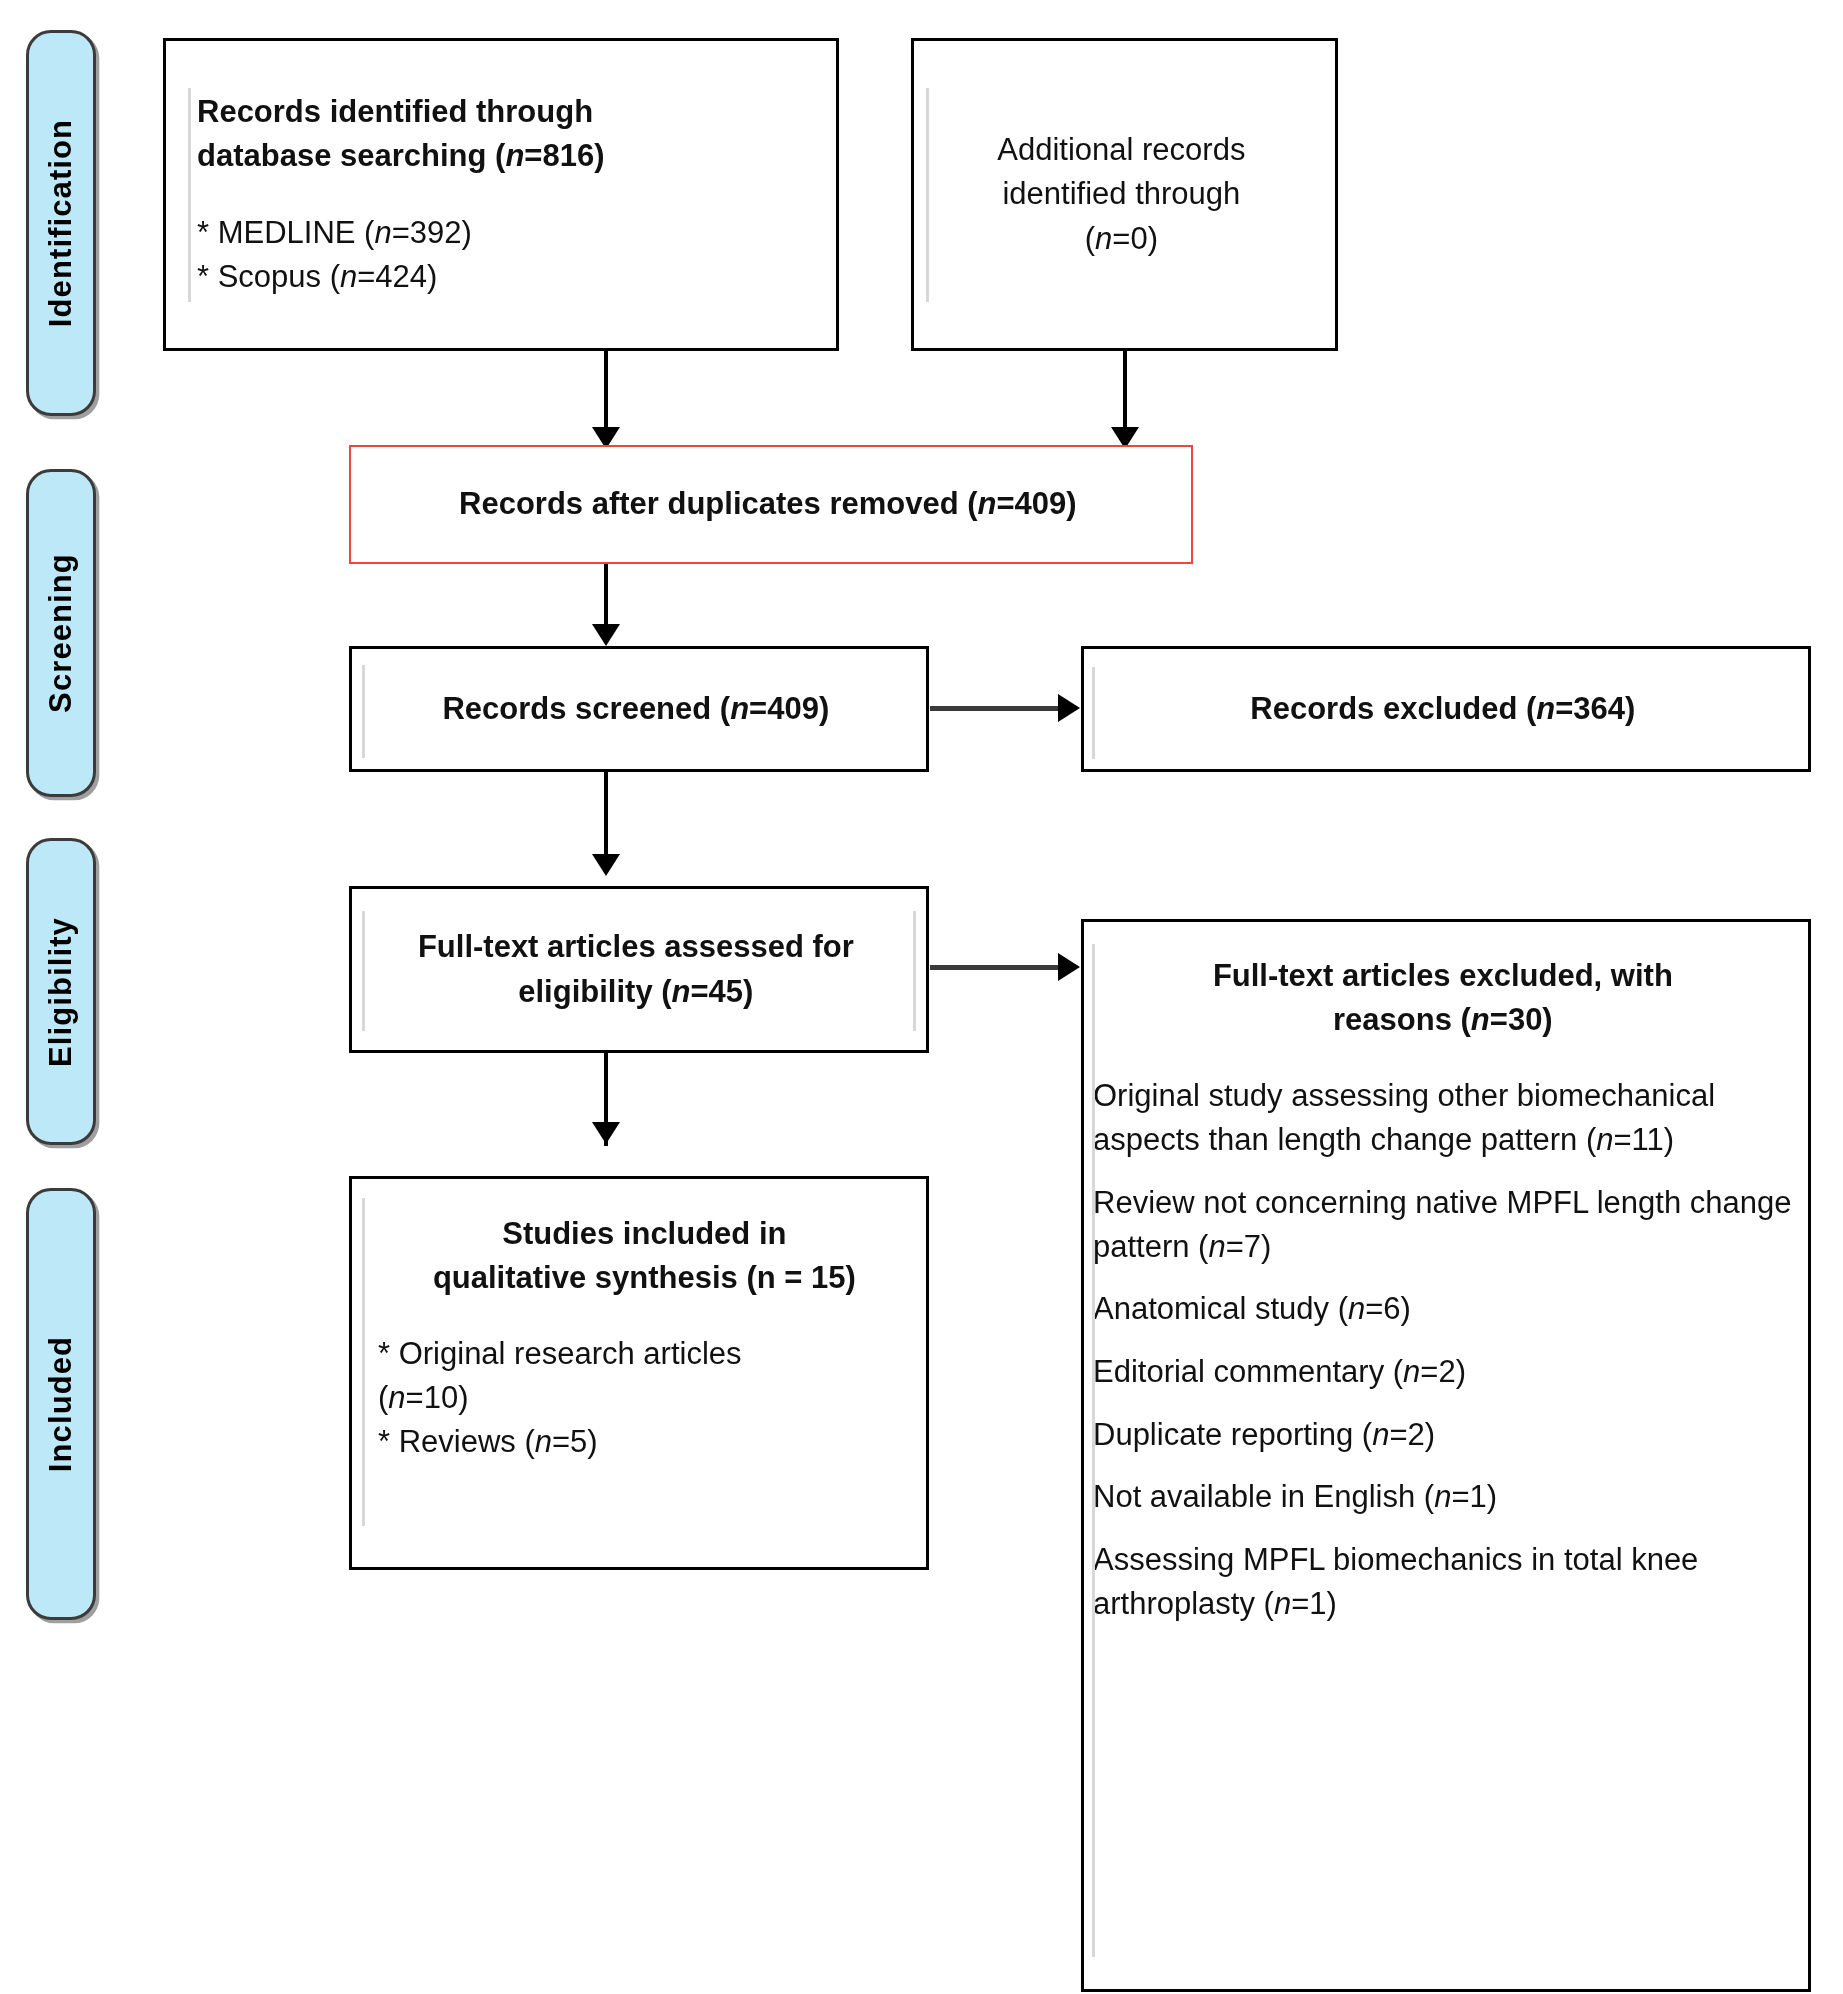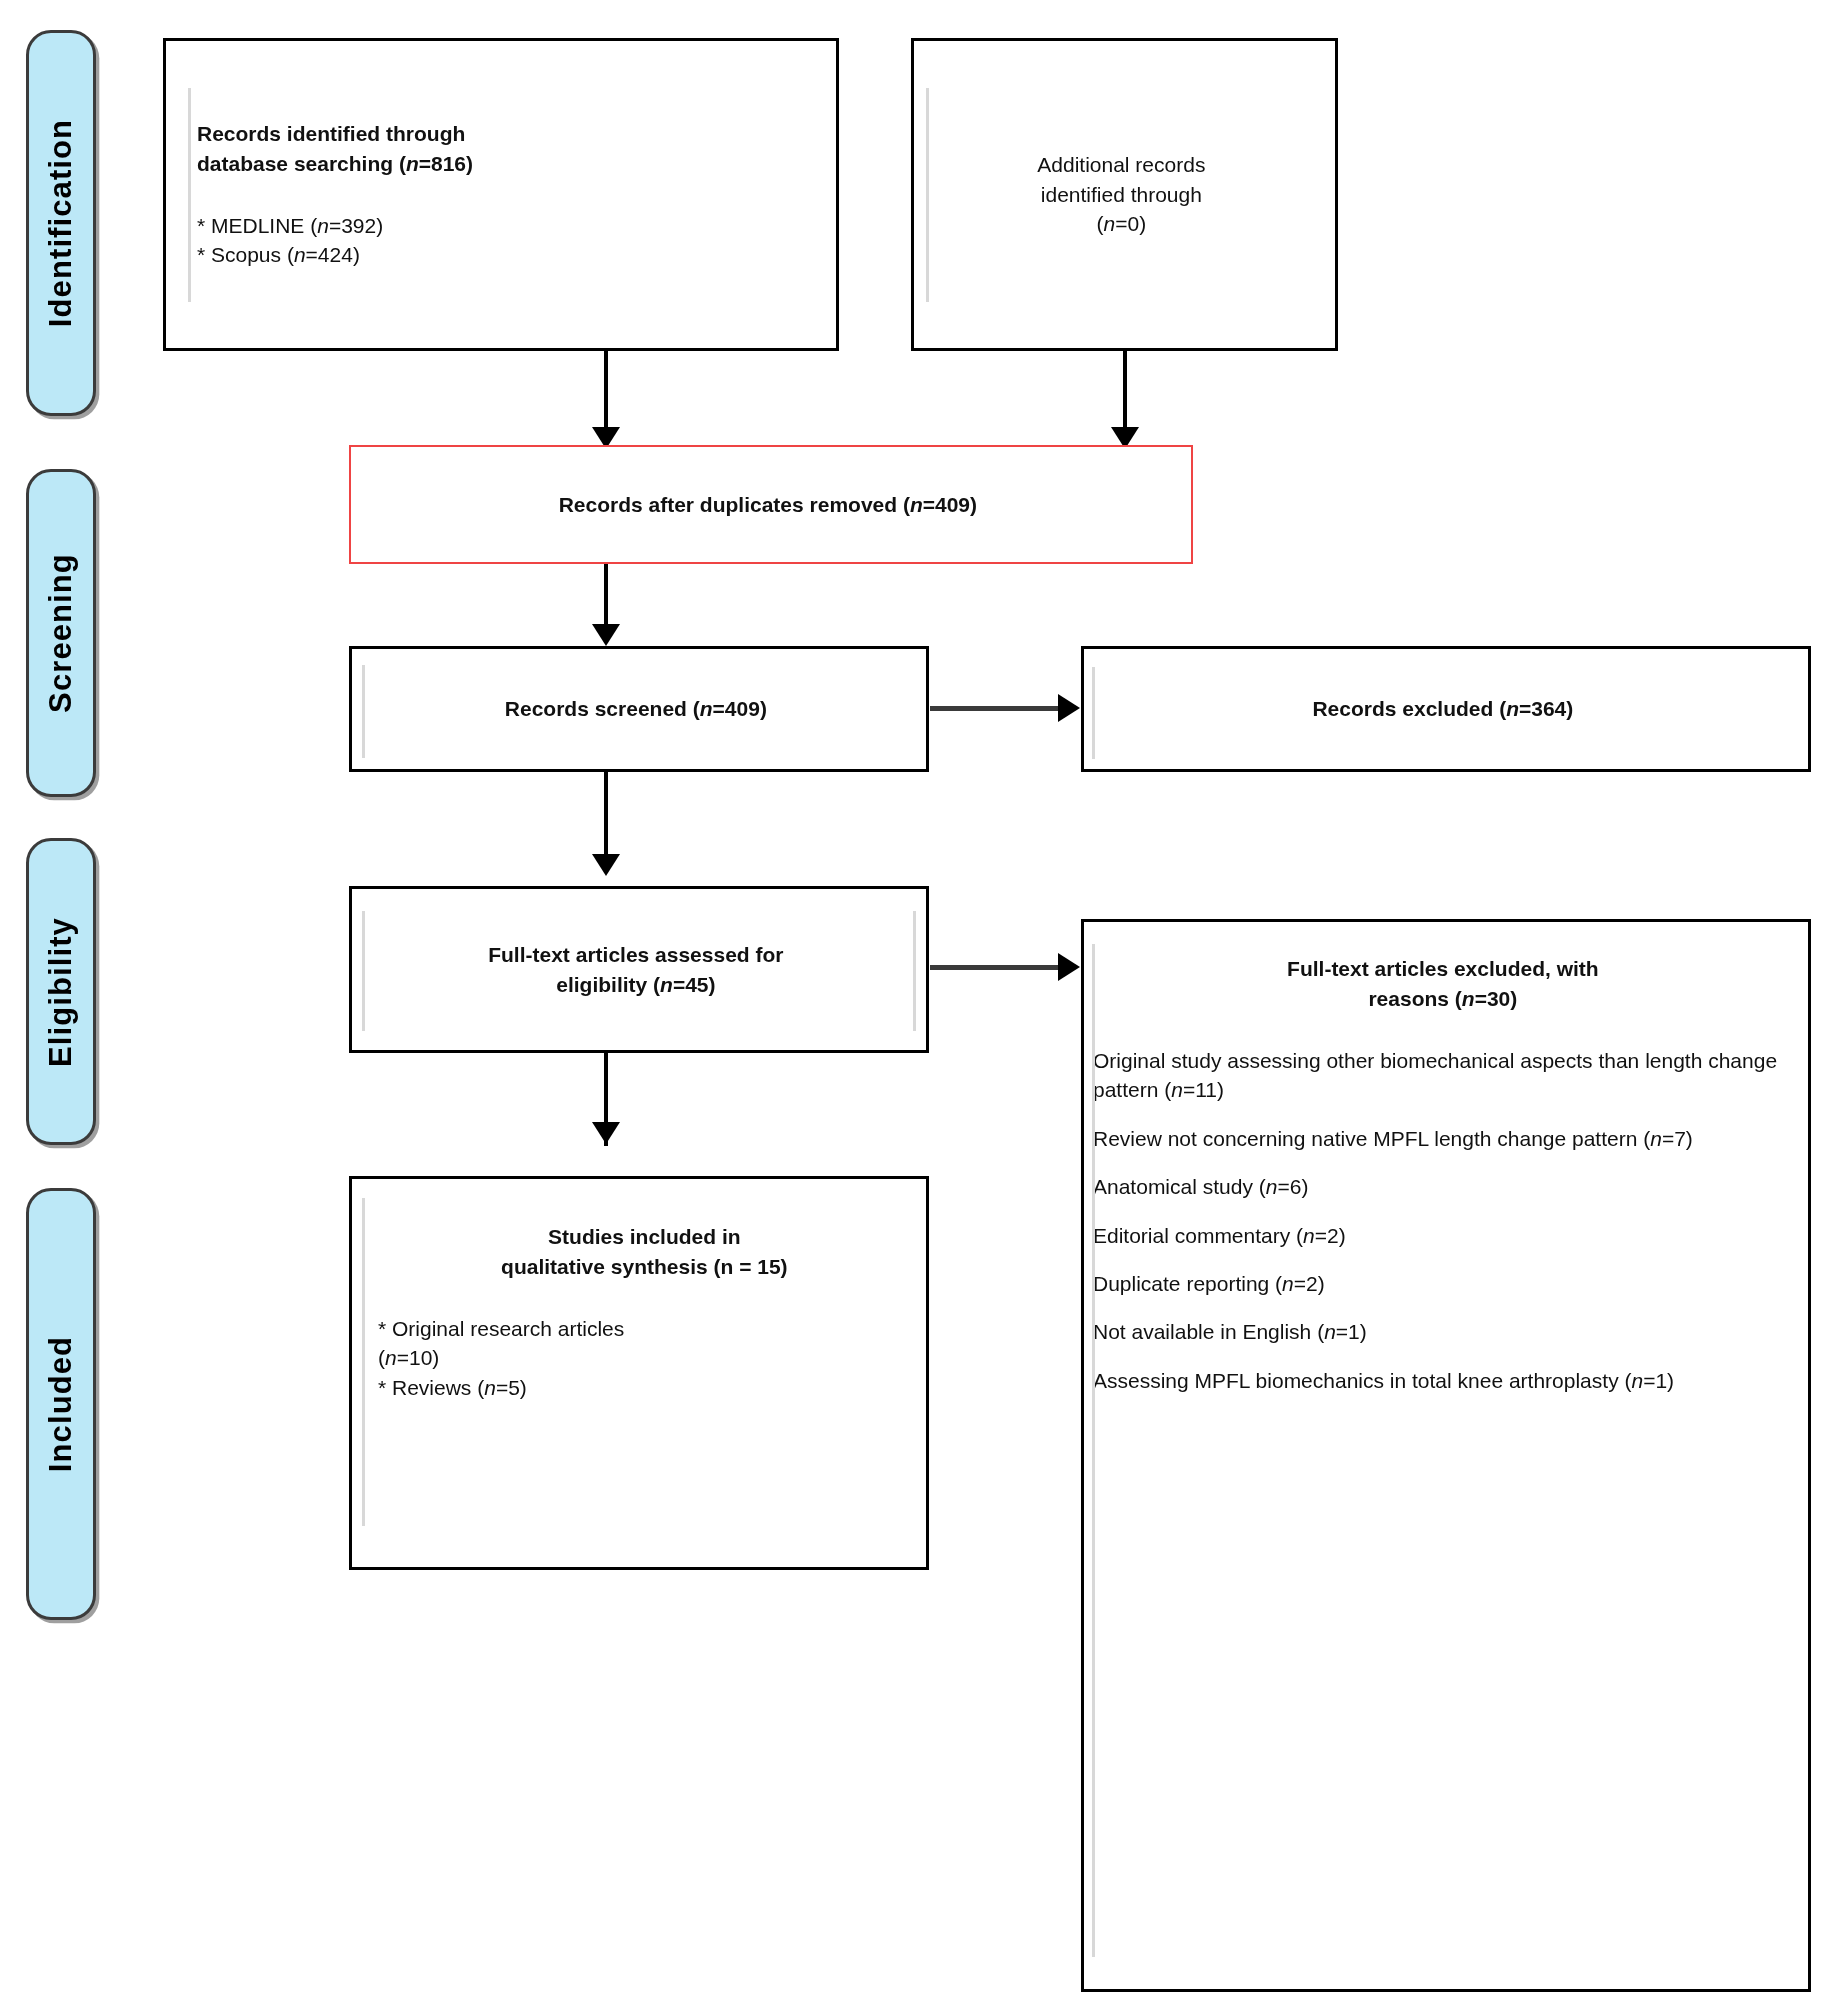--- a/index.html
+++ b/index.html
@@ -54,21 +54,21 @@
     border: 2px solid #ef4444;
   }
   
   .inner-rule {
     position: absolute;
     width: 3.3px;
     background: #d8d8d8;
   }
 
   .tx {
-    font-size: 21px;
+    font-size: 31px;
     line-height: 1.42;
     color: #111;
   }
   .tx.bold { font-weight: bold; }
   .tx.center { text-align: center; }
   .tx.left { text-align: left; }
   .it { font-style: italic; }
 
   .pad-l { padding-left: 31px; padding-right: 22px; }
   .pad-c { padding-left: 9px; padding-right: 15.3px; }
@@ -214,21 +214,21 @@
 
       <p class="tx left reason-line"><span>Assessing MPFL biomechanics in total knee arthroplasty (</span><span class="it">n</span><span>=1)</span></p>
     </div>
   </div>
 
   <div class="v-line" style="left:604px; top:1053px; height:93px;"></div>
   <div class="arrow-down" style="left:592px; top:1122px;"></div>
 
   <div class="flow-box" style="left:349px; top:1176px; width:580px; height:394px; justify-content:flex-start;">
     <div class="inner-rule" style="left:10px; top:18.6px; height:328px;"></div>
-    <div class="pad-c" style="padding-top:43px; padding-left:26px;">
+    <div class="pad-c" style="padding-top:33px; padding-left:26px;">
       <p class="tx bold center blk">Studies included in</p>
       <p class="tx bold center blk">qualitative synthesis (n = 15)</p>
       <div class="gap-md"></div>
       <p class="tx left blk">* Original research articles</p>
       <p class="tx left blk"><span>(</span><span class="it">n</span><span>=10)</span></p>
       <p class="tx left blk"><span>* Reviews (</span><span class="it">n</span><span>=5)</span></p>
     </div>
   </div>
 
 </div>

